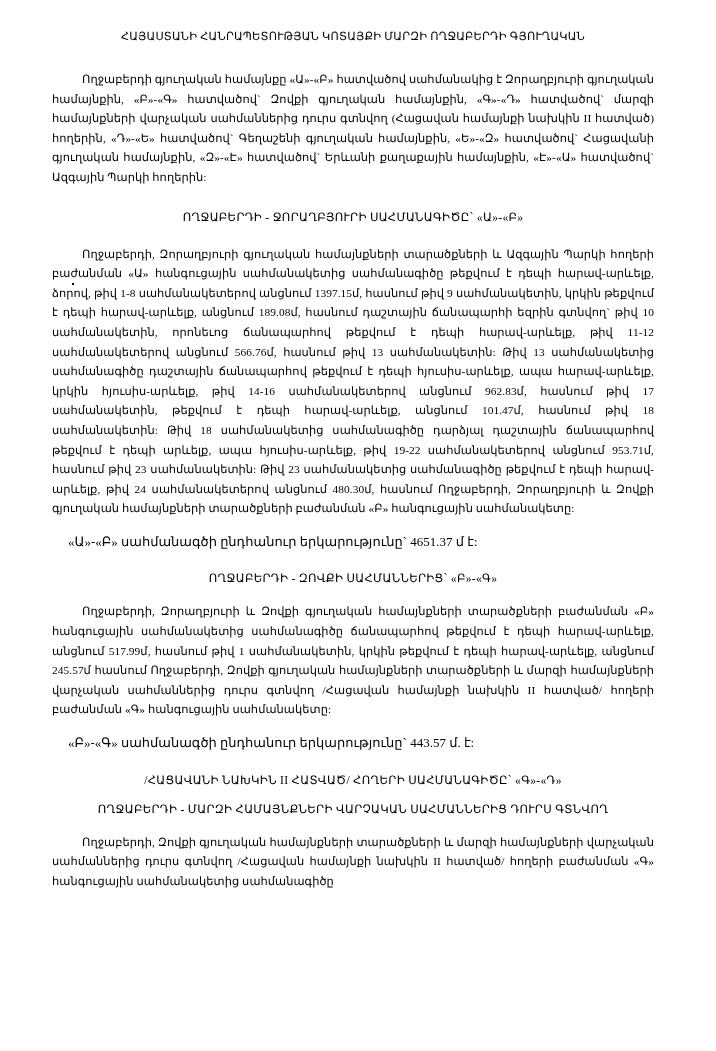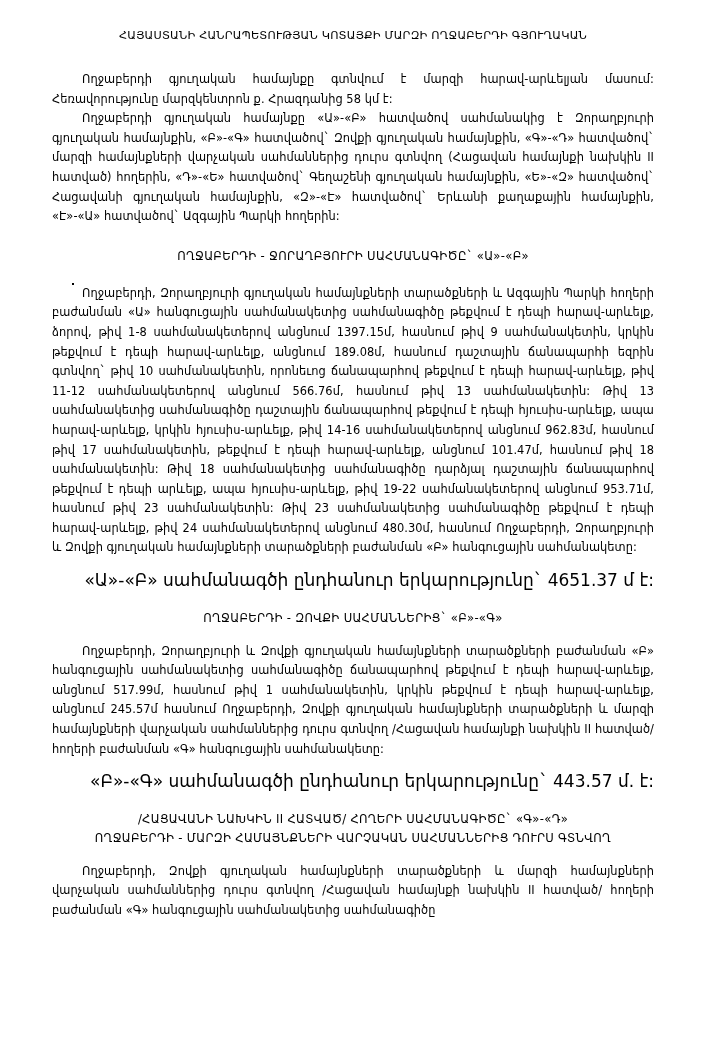--- a/index.html
+++ b/index.html
@@ -13,20 +13,21 @@
     font-family: "DejaVu Sans", sans-serif;
     color: #000000;
     overflow: hidden;
   }
   .page {
     position: relative;
     width: 702px;
     height: 1051px;
     box-sizing: border-box;
     padding: 26px 48px 0 52px;
+    font-family: Liberation Serif, serif;
   }
   .doc-title {
     text-align: center;
     font-size: 11.3px;
     line-height: 20px;
     letter-spacing: 0.2px;
     font-weight: normal;
     margin: 0 0 24px 0;
     padding: 0 8px;
   }
@@ -41,46 +42,45 @@
   }
   p.indent { text-indent: 30px; }
   .section-head {
     text-align: center;
     font-size: 11.6px;
     line-height: 19px;
     margin: 20px 0 18px 0;
     letter-spacing: 0.3px;
   }
   .section-head.tight { margin: 18px 0 14px 0; }
-  .section-head span { display: block; }
+  .section-head span { display: block; margin-top: 10px; }
   .total-line {
     margin: 13px 0 0 16px;
-    font-size: 17px;
+    font-size: 13px;
     line-height: 19.6px;
-    text-align: right;
+    text-align: left;
   }
   .stray-dot {
     position: absolute;
     left: 72px;
     top: 283px;
     width: 2px;
     height: 2px;
     background: #000;
   }
 </style>
 </head>
 <body>
 
 <div class="page">
 
   <div class="doc-title">
     <span>ՀԱՅԱՍՏԱՆԻ ՀԱՆՐԱՊԵՏՈՒԹՅԱՆ ԿՈՏԱՅՔԻ ՄԱՐԶԻ ՈՂՋԱԲԵՐԴԻ ԳՅՈՒՂԱԿԱՆ</span>
   </div>
 
-  <p class="body-par indent">Ողջաբերդի գյուղական համայնքը գտնվում է մարզի հարավ-արևելյան մասում: Հեռավորությունը մարզկենտրոն ք. Հրազդանից  58 կմ է:</p>
   <p class="body-par indent">Ողջաբերդի գյուղական համայնքը «Ա»-«Բ» հատվածով սահմանակից է Զորաղբյուրի գյուղական համայնքին, «Բ»-«Գ» հատվածով` Զովքի գյուղական համայնքին, «Գ»-«Դ» հատվածով` մարզի համայնքների վարչական սահմաններից դուրս գտնվող (Հացավան համայնքի նախկին II հատված) հողերին, «Դ»-«Ե» հատվածով` Գեղաշենի գյուղական համայնքին, «Ե»-«Զ» հատվածով` Հացավանի գյուղական համայնքին, «Զ»-«Է» հատվածով` Երևանի քաղաքային համայնքին, «Է»-«Ա» հատվածով`  Ազգային Պարկի հողերին:</p>
 
   <div class="stray-dot"></div>
 
   <div class="section-head">
     <span>ՈՂՋԱԲԵՐԴԻ - ՋՈՐԱՂԲՅՈՒՐԻ ՍԱՀՄԱՆԱԳԻԾԸ`  «Ա»-«Բ»</span>
   </div>
 
   <p class="body-par indent">Ողջաբերդի, Զորաղբյուրի գյուղական համայնքների տարածքների և Ազգային Պարկի հողերի բաժանման «Ա» հանգուցային սահմանակետից սահմանագիծը թեքվում է դեպի հարավ-արևելք, ձորով, թիվ 1-8 սահմանակետերով անցնում 1397.15մ, հասնում թիվ 9 սահմանակետին, կրկին թեքվում է դեպի հարավ-արևելք, անցնում 189.08մ, հասնում դաշտային ճանապարհի եզրին գտնվող` թիվ 10 սահմանակետին, որոնեւոց ճանապարհով թեքվում է դեպի հարավ-արևելք, թիվ 11-12 սահմանակետերով անցնում 566.76մ, հասնում թիվ 13 սահմանակետին: Թիվ 13 սահմանակետից սահմանագիծը դաշտային ճանապարհով թեքվում է դեպի հյուսիս-արևելք, ապա հարավ-արևելք, կրկին հյուսիս-արևելք, թիվ 14-16 սահմանակետերով անցնում 962.83մ, հասնում թիվ 17 սահմանակետին, թեքվում է դեպի հարավ-արևելք, անցնում 101.47մ, հասնում թիվ 18 սահմանակետին: Թիվ 18 սահմանակետից սահմանագիծը դարձյալ դաշտային ճանապարհով թեքվում է դեպի արևելք, ապա հյուսիս-արևելք, թիվ 19-22 սահմանակետերով անցնում 953.71մ, հասնում թիվ 23 սահմանակետին: Թիվ 23 սահմանակետից սահմանագիծը թեքվում է դեպի հարավ-արևելք, թիվ 24 սահմանակետերով անցնում 480.30մ, հասնում Ողջաբերդի, Զորաղբյուրի և Զովքի գյուղական համայնքների տարածքների բաժանման «Բ» հանգուցային սահմանակետը:</p>
   <p class="total-line">«Ա»-«Բ» սահմանագծի ընդհանուր երկարությունը`  4651.37 մ է:</p>

